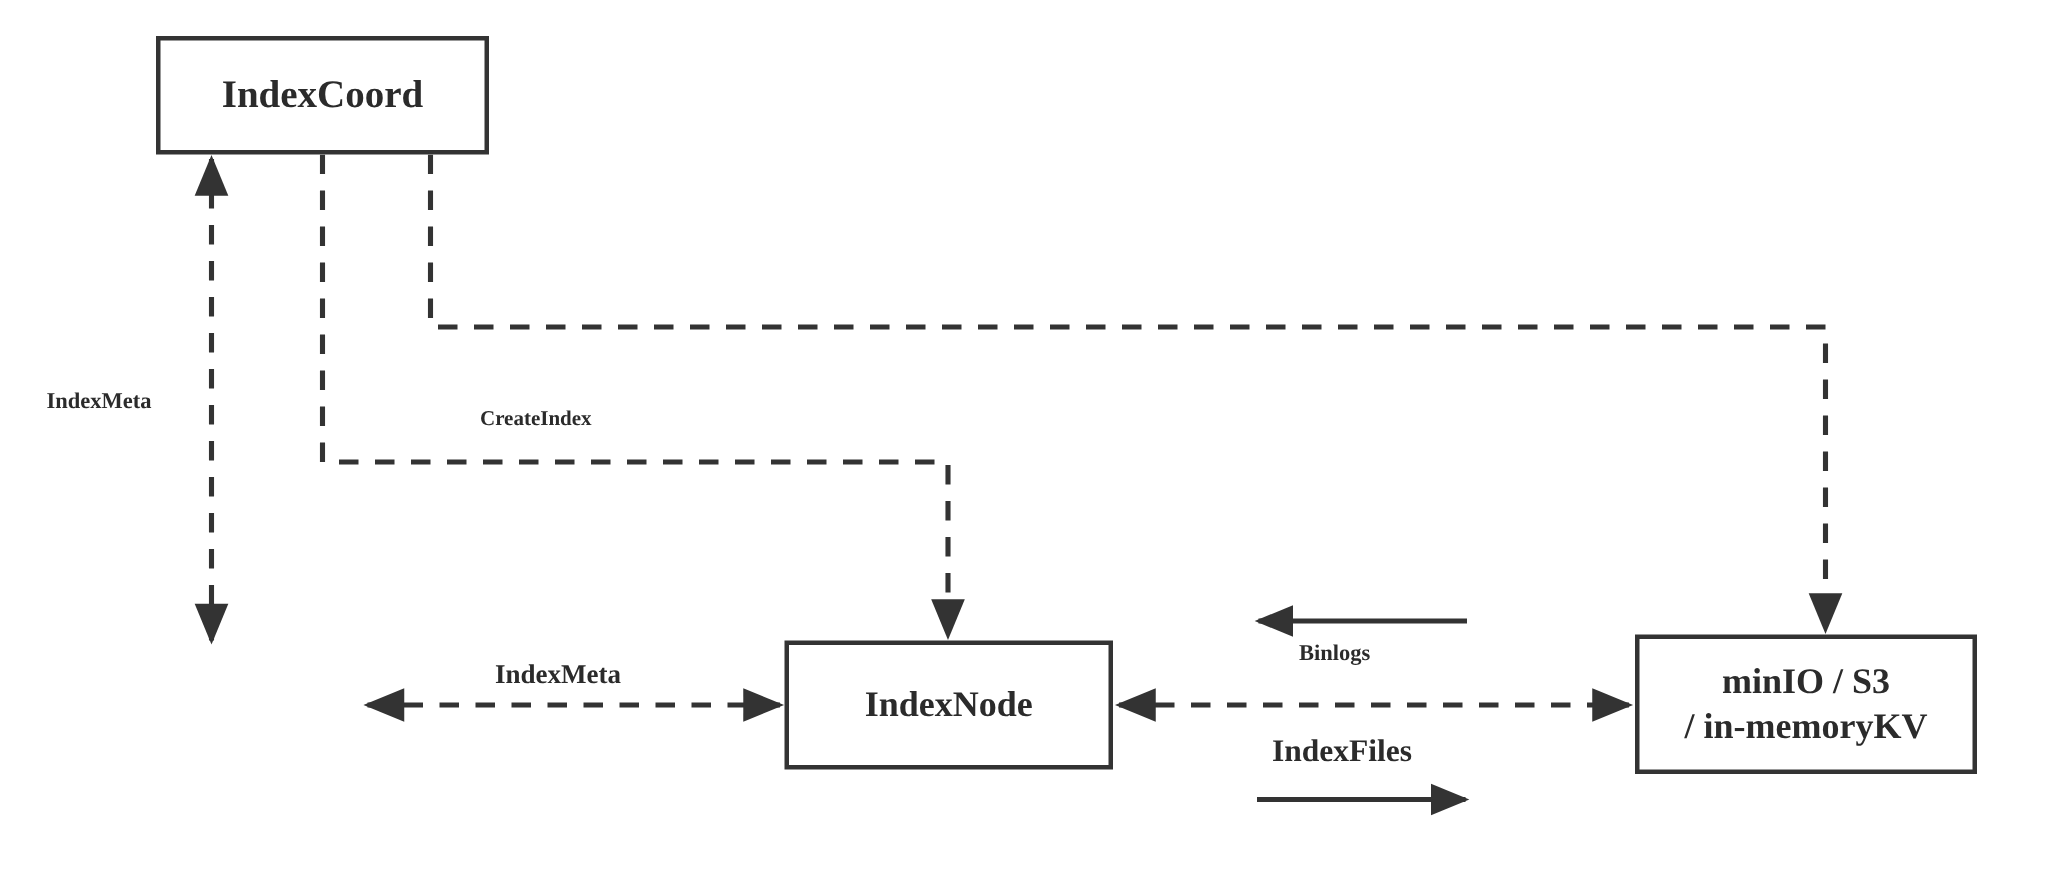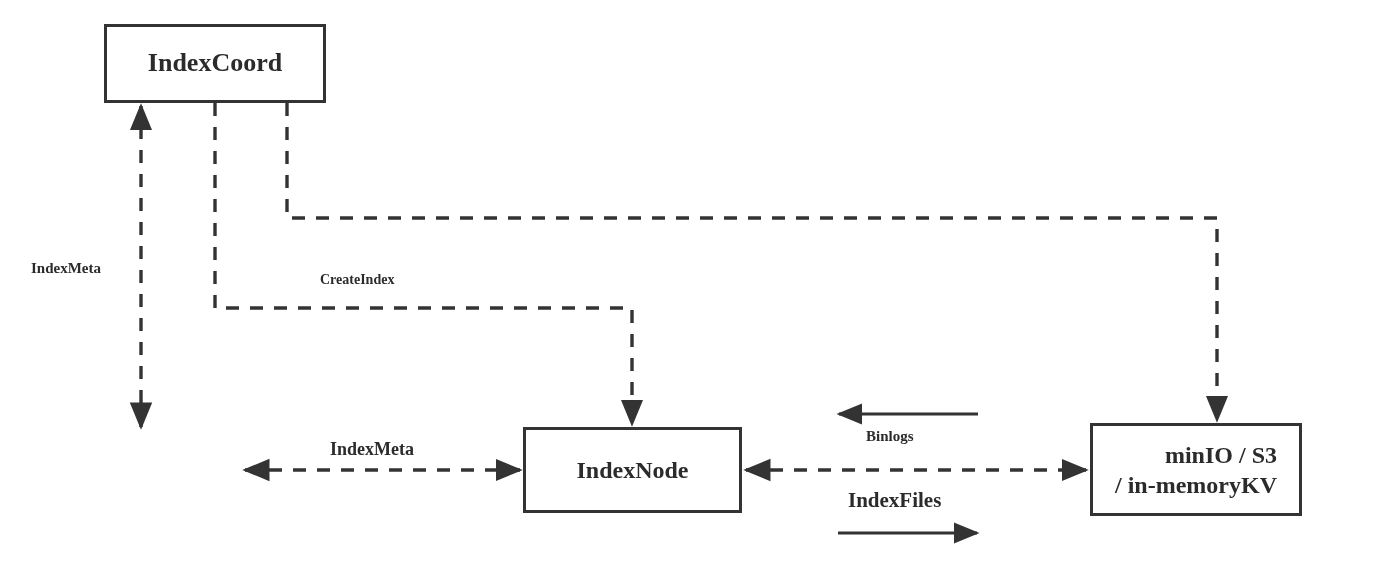--- a/index.html
+++ b/index.html
@@ -25,41 +25,41 @@
     height: 585px;
   }
   .node-box {
     position: absolute;
     box-sizing: border-box;
     border: 3px solid #333333;
     background: #ffffff;
     display: flex;
     align-items: center;
     justify-content: center;
-    text-align: right;
+    text-align: center;
     color: #2b2b2b;
     font-weight: bold;
     line-height: 1.25;
   }
   .node-label {
     display: block;
     white-space: pre-line;
   }
   .edge-label {
     position: absolute;
     color: #2b2b2b;
     font-weight: bold;
     white-space: nowrap;
     line-height: 1;
   }
   
   #node-indexcoord { left: 104px; top: 24px;  width: 222px; height: 79px;  font-size: 26px; }
   #node-etcd       { left: 43px;  top: 430px; width: 198px; height: 82px;  font-size: 24px; }
   #node-indexnode  { left: 523px; top: 427px; width: 219px; height: 86px;  font-size: 24px; }
-  #node-minio      { left: 1090px;top: 423px; width: 212px; height: 93px;  font-size: 24px; }
+  #node-minio      { left: 1090px;top: 423px; width: 228px; height: 93px;  font-size: 24px; }
 
   
   #label-indexmeta-left   { left: 31px;  top: 261px; font-size: 15px; }
   #label-createindex      { left: 320px; top: 273px; font-size: 14px; text-align: center; }
   #label-recycleindexfiles{ left: 633px; top: 176px; font-size: 21px; }
   #label-indexmeta-mid    { left: 330px; top: 440px; font-size: 18px; }
   #label-binlogs          { left: 866px; top: 429px; font-size: 15px; }
   #label-indexfiles       { left: 848px; top: 490px; font-size: 21px; }
 </style>
 </head>

